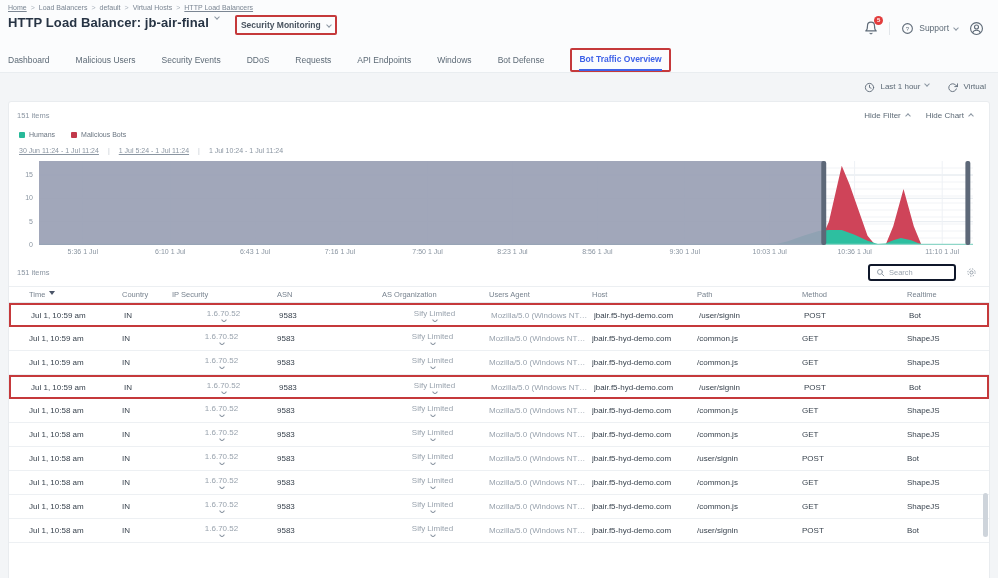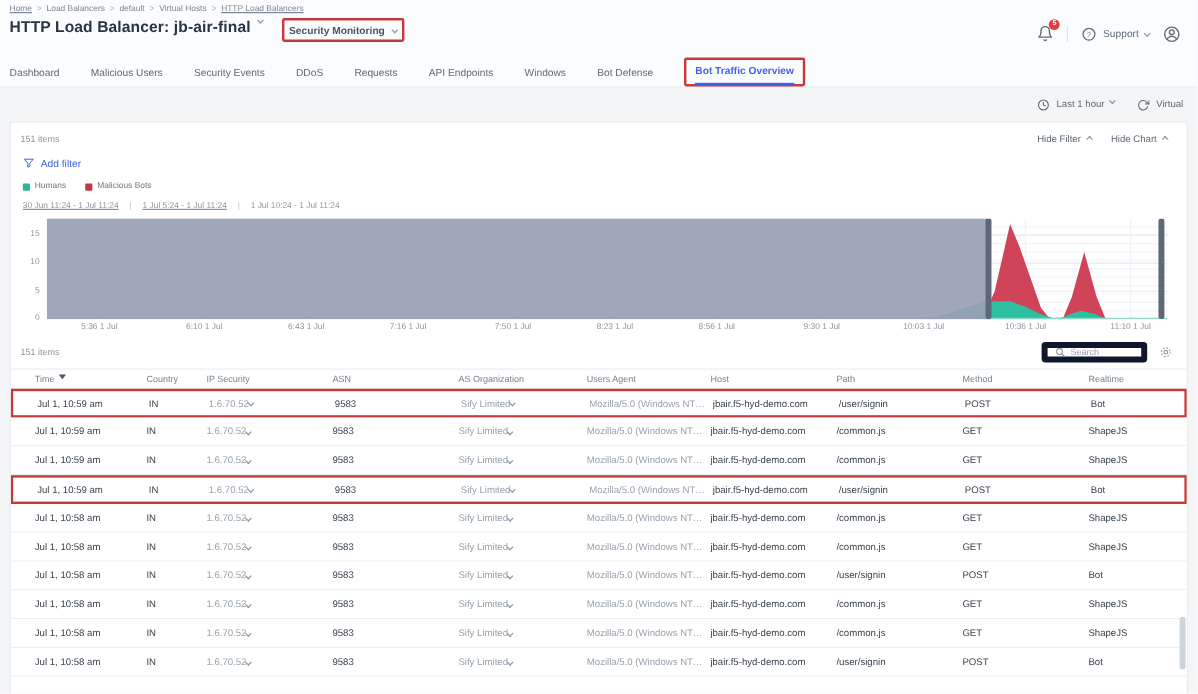--- a/index.html
+++ b/index.html
@@ -51,33 +51,33 @@
   .plot{position:absolute;left:30px;right:16px;top:0;height:84px;background:#fff;}
   #chart-svg{width:100%;height:100%;display:block;}
   .y-labels{position:absolute;left:0;top:0;width:26px;height:84px;}
   .ytick{position:absolute;right:2px;font-size:7px;color:#8a95a1;width:24px;text-align:right;}
   .x-labels{position:absolute;left:30px;right:16px;top:87px;height:12px;}
   .xtick{position:absolute;transform:translateX(-50%);font-size:7px;color:#8a95a1;white-space:nowrap;}
 
   
   .table-top{display:flex;justify-content:space-between;align-items:center;padding:3px 12px 5px 8px;font-size:7.5px;color:#8a95a1;}
   .table-top-right{display:flex;align-items:center;gap:10px;}
-  .search-box{display:flex;align-items:center;gap:4px;border:5px solid #0f172a;border-radius:3px;height:17px;padding:0 6px;width:88px;background:#fff;}
+  .search-box{display:flex;align-items:center;gap:4px;border:2px solid #0f172a;border-radius:3px;height:17px;padding:0 6px;width:88px;background:#fff;}
   .search-box input{border:none;outline:none;font-size:7.5px;width:100%;color:#39434e;font-family:inherit;background:transparent;}
   .search-box input::placeholder{color:#9aa4af;}
   .thead,.trow{display:grid;grid-template-columns:93px 50px 105px 105px 107px 103px 105px 105px 105px 1fr;padding-left:20px;align-items:center;}
   .thead{height:17px;border-top:1px solid #eceff2;border-bottom:1px solid #e4e8ec;color:#78838f;font-size:7.5px;}
   .th{display:flex;align-items:flex-start;gap:4px;cursor:pointer;}
   .sort-ind{width:0;height:0;border-left:3px solid transparent;border-right:3px solid transparent;border-top:4px solid #4a5568;margin-top:1px;}
   .rows-wrap{position:relative;}
   .trow{height:24px;border-bottom:1px solid #edf0f3;font-size:8px;cursor:pointer;background:#fff;}
   .trow.hl{border:2px solid #c5393b;}
   .cell.dark{color:#39434e;}
   .cell.muted{color:#98a2ad;}
-  .cell-flex{display:flex;align-items:center;padding-right:14px;}
+  .cell-flex{display:flex;justify-content:space-between;align-items:center;padding-right:14px;flex-direction:column;}
   .cell{white-space:nowrap;overflow:hidden;text-overflow:ellipsis;padding-right:6px;}
   .scroll-thumb{position:absolute;right:1px;top:190px;width:5px;height:44px;background:#ced4db;border-radius:3px;}
   .icon{display:inline-flex;flex:none;}
 </style>
 </head>
 <body>
 
 <div class="header">
   <div class="breadcrumb" id="breadcrumb">
       <span class="crumb link">Home</span>
@@ -170,28 +170,20 @@
         <span>Hide Filter</span>
         <span class="caret up"></span>
       </span>
       <span class="hide-link">
         <span>Hide Chart</span>
         <span class="caret up"></span>
       </span>
     </span>
   </div>
 
-  <div class="add-filter">
-    <span class="icon">
-      <svg width="10" height="10" viewBox="0 0 24 24" fill="none" stroke="#3f62e8" stroke-width="2" stroke-linejoin="round">
-          <path d="M3 4h18l-7 8v6l-4 2v-8z"></path>
-        </svg>
-    </span>
-    <span>Add filter</span>
-  </div>
 
   <div class="legend-row" id="legend-row">
       <span class="legend-item">
         <span class="legend-swatch" style="background: rgb(39, 185, 153);"></span>
         <span>Humans</span>
       </span>
       <span class="legend-item">
         <span class="legend-swatch" style="background: rgb(194, 57, 75);"></span>
         <span>Malicious Bots</span>
       </span>

